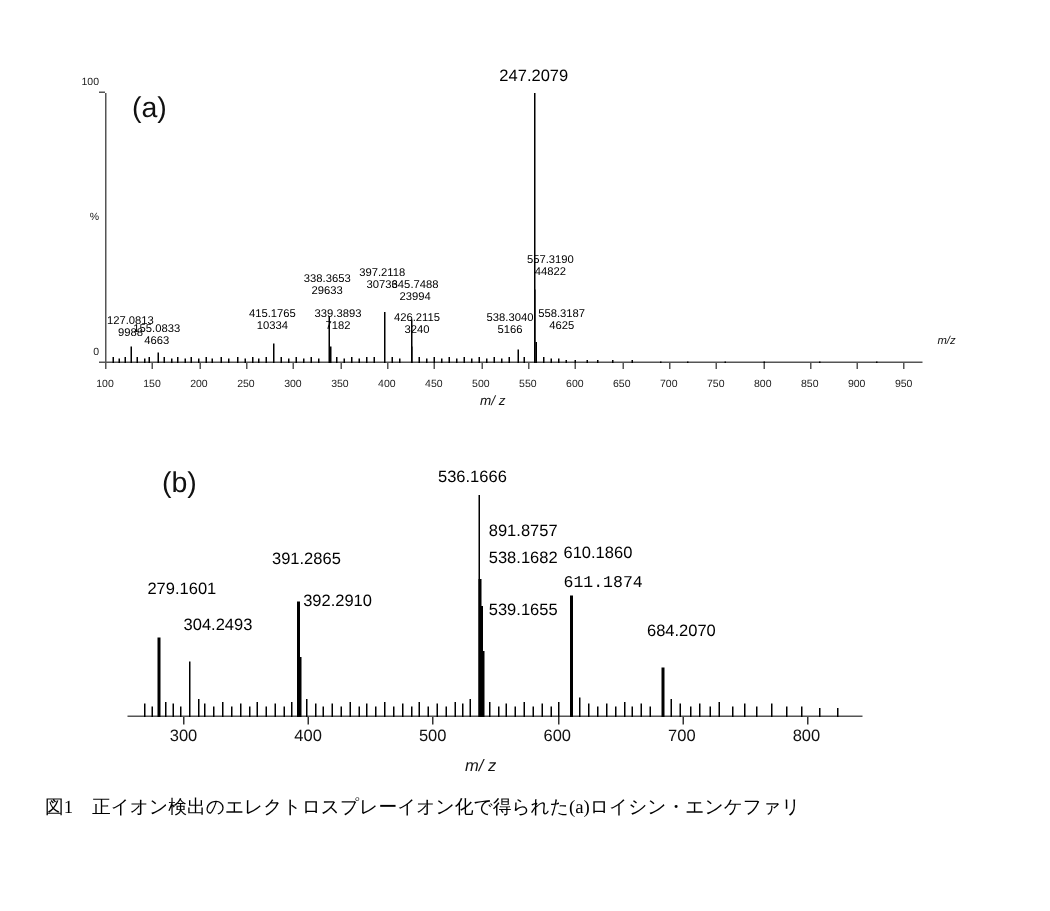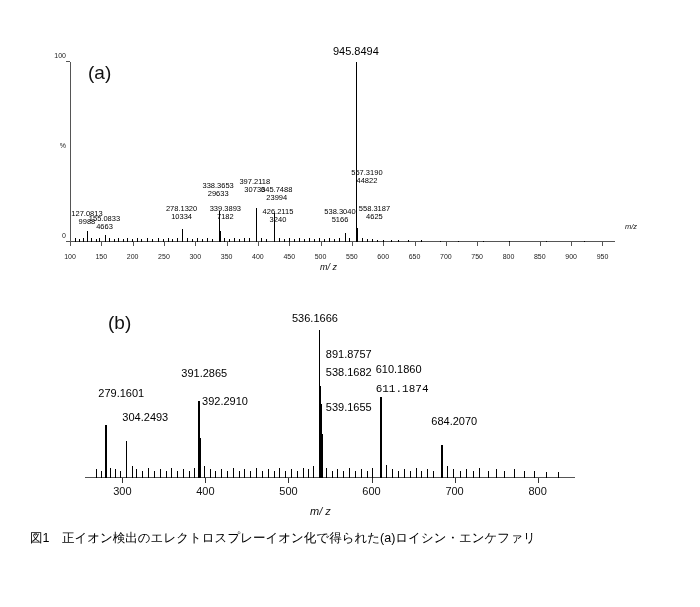--- a/index.html
+++ b/index.html
@@ -182,21 +182,21 @@
   .caption {
     position: absolute;
     left: 30px;
     top: 528px;
     width: 650px;
     font-size: 12.5px;
     line-height: 1.65;
     color: #000;
     font-family: "Liberation Sans", sans-serif;
   }
-  .caption .cap-line { display: block; }
+  .caption .cap-line { display: block; font-family: Liberation Serif, serif; }
 </style>
 </head>
 <body>
 
 <div class="figure-wrap">
 
   <div class="panel-a">
     <div class="panel-label a">(a)</div>
 
     <div class="plot-a" id="plotA">
@@ -321,21 +321,21 @@
         <div class="peak" style="left: 287.108px; height: 14.4px;"></div>
         <div class="peak-label" style="left: 16.9647px; top: 148px;">
           <span class="mz">127.0813</span>
           <span class="intens">9988</span>
         </div>
         <div class="peak-label" style="left: 34.5062px; top: 153px;">
           <span class="mz">155.0833</span>
           <span class="intens">4663</span>
         </div>
         <div class="peak-label" style="left: 111.588px; top: 143px;">
-          <span class="mz">278.1320</span>
+          <span class="mz">415.1765</span>
           <span class="intens">10334</span>
         </div>
         <div class="peak-label" style="left: 148.152px; top: 120px;">
           <span class="mz">338.3653</span>
           <span class="intens">29633</span>
         </div>
         <div class="peak-label" style="left: 155.356px; top: 143px;">
           <span class="mz">339.3893</span>
           <span class="intens">7182</span>
         </div>
@@ -356,21 +356,21 @@
           <span class="intens">5166</span>
         </div>
         <div class="peak-label" style="left: 296.931px; top: 107px;">
           <span class="mz">557.3190</span>
           <span class="intens">44822</span>
         </div>
         <div class="peak-label" style="left: 304.448px; top: 143px;">
           <span class="mz">558.3187</span>
           <span class="intens">4625</span>
         </div>
-        <div class="peak-label big" style="left: 285.856px; top: -17px;">945.8494</div>
+        <div class="peak-label big" style="left: 285.856px; top: -17px;">247.2079</div>
       </div>
 
     <div class="mz-right" style="left:585px; top:182px;">m/z</div>
     <div class="axis-title-mz" style="left:280px; top:222px;">m/ z</div>
   </div>
 
   <div class="panel-b">
     <div class="panel-label b">(b)</div>
 
     <div class="plot-b" id="plotB">

